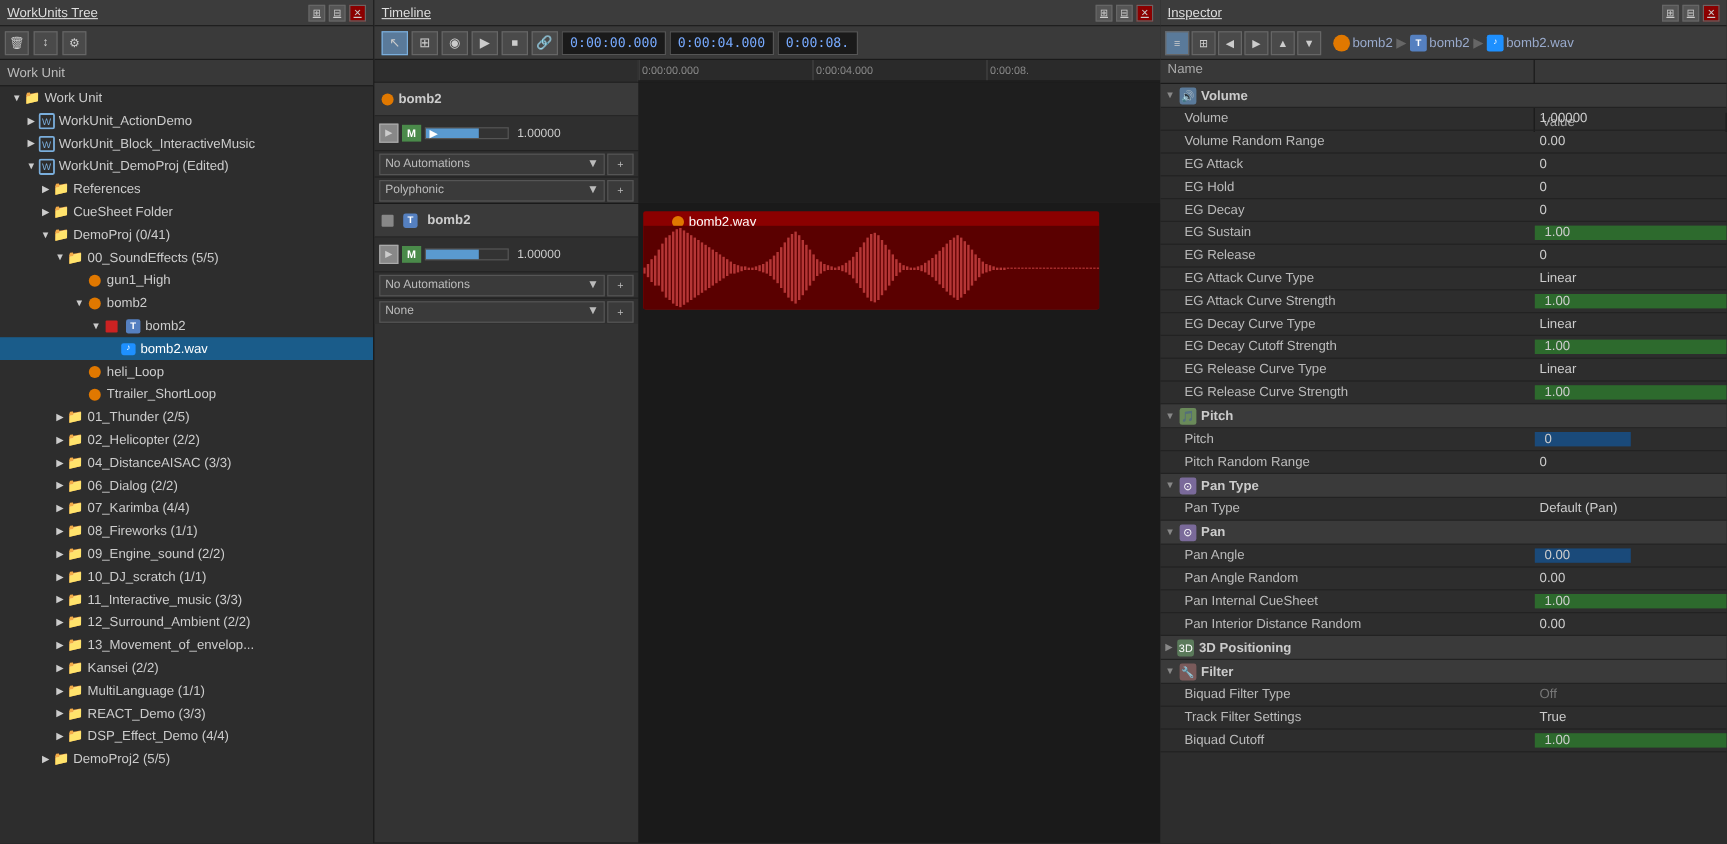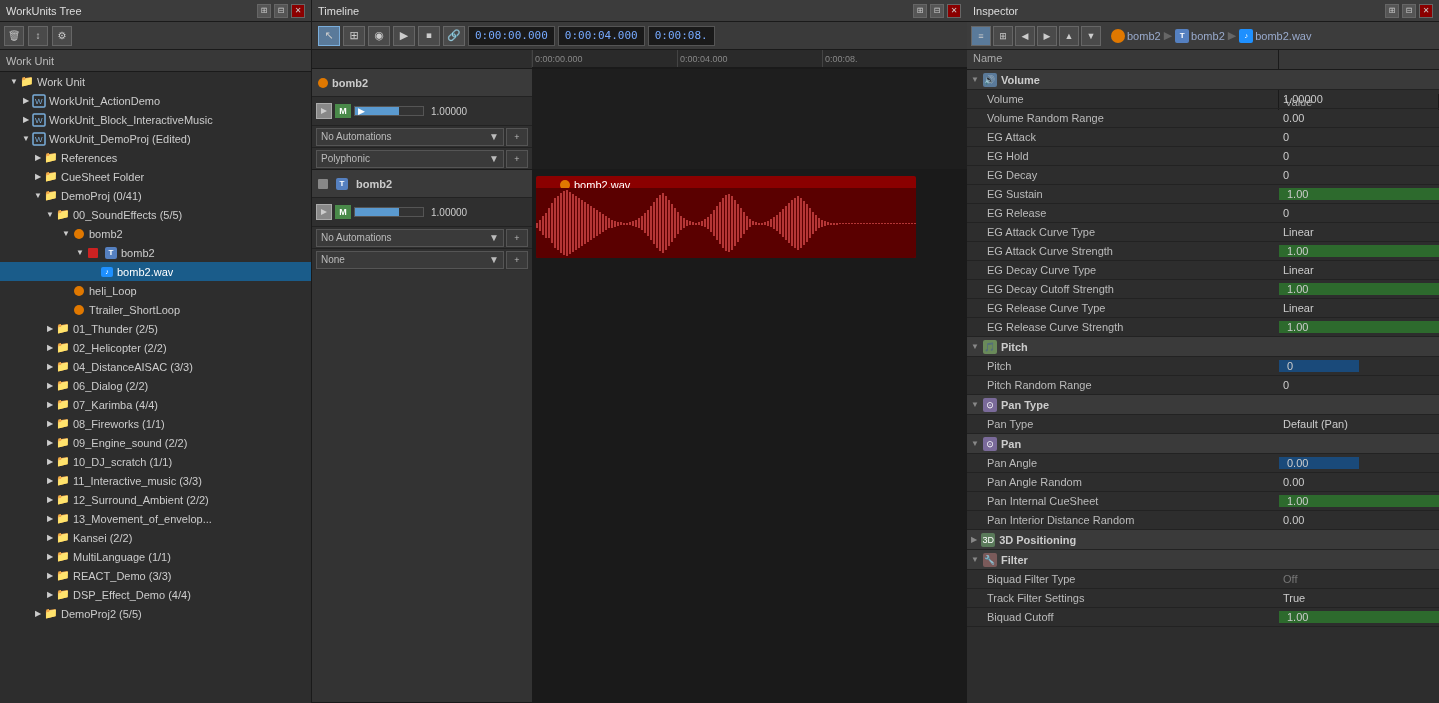--- a/index.html
+++ b/index.html
@@ -26,20 +26,21 @@
     
     .title-bar {
       background: #3c3c3c;
       border-bottom: 1px solid #1a1a1a;
       padding: 0 6px;
       height: 22px;
       display: flex;
       align-items: center;
       justify-content: space-between;
       flex-shrink: 0;
+      text-decoration: underline;
     }
     .title-bar-title {
       font-size: 11px;
       color: #ddd;
       font-weight: normal;
     }
     .title-bar-icons {
       display: flex;
       gap: 3px;
     }
@@ -560,20 +561,28 @@
       <span class="tree-label">DemoProj (0/41)</span>
     </div>
 
     <div class="tree-item">
       <span class="tree-indent" style="width:40px"></span>
       <span class="tree-arrow">▼</span>
       <span class="tree-icon icon-folder-open">📁</span>
       <span class="tree-label">00_SoundEffects (5/5)</span>
     </div>
 
+    <div class="tree-item">
+      <span class="tree-indent" style="width:56px"></span>
+      <span class="tree-arrow" style="width:12px"></span>
+      <span class="tree-icon">
+          <div class="icon-orange-dot"></div>
+        </span>
+      <span class="tree-label">gun1_High</span>
+    </div>
 
     <div class="tree-item">
       <span class="tree-indent" style="width:56px"></span>
       <span class="tree-arrow">▼</span>
       <span class="tree-icon">
           <div class="icon-orange-dot"></div>
         </span>
       <span class="tree-label">bomb2</span>
     </div>
 

